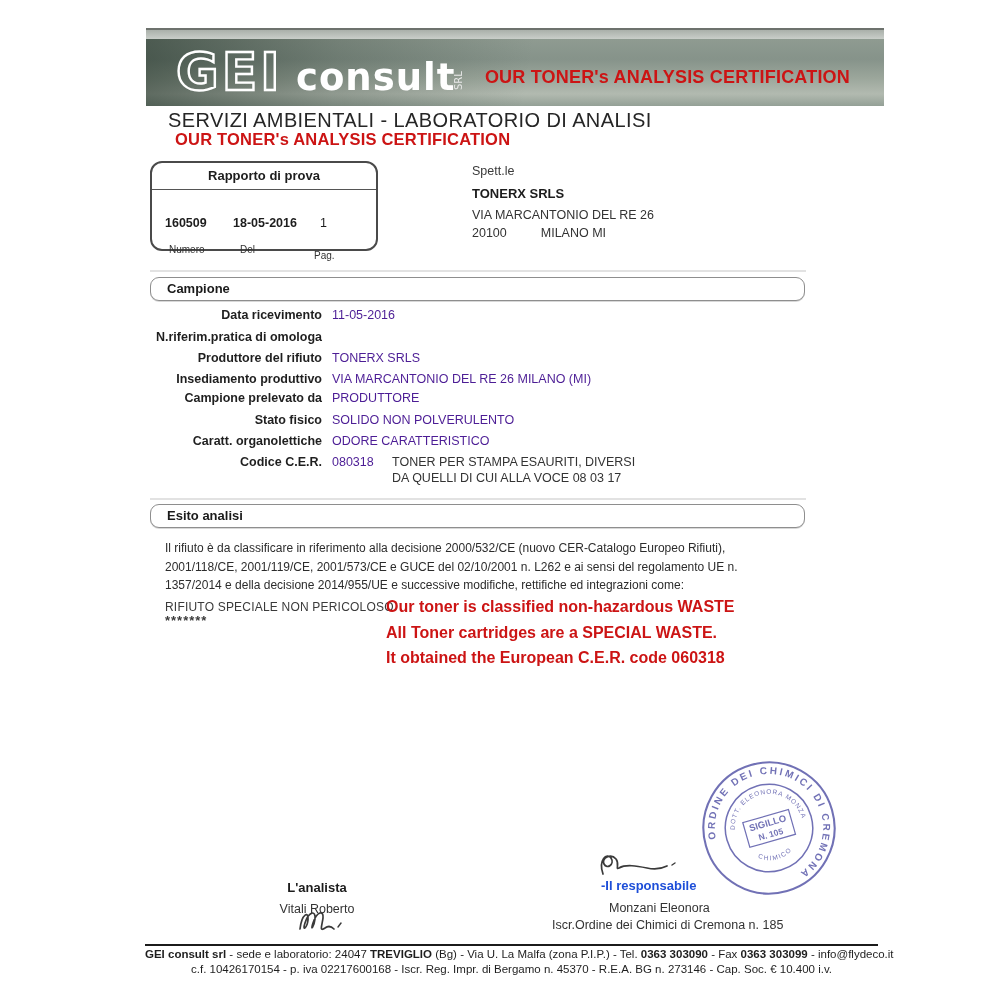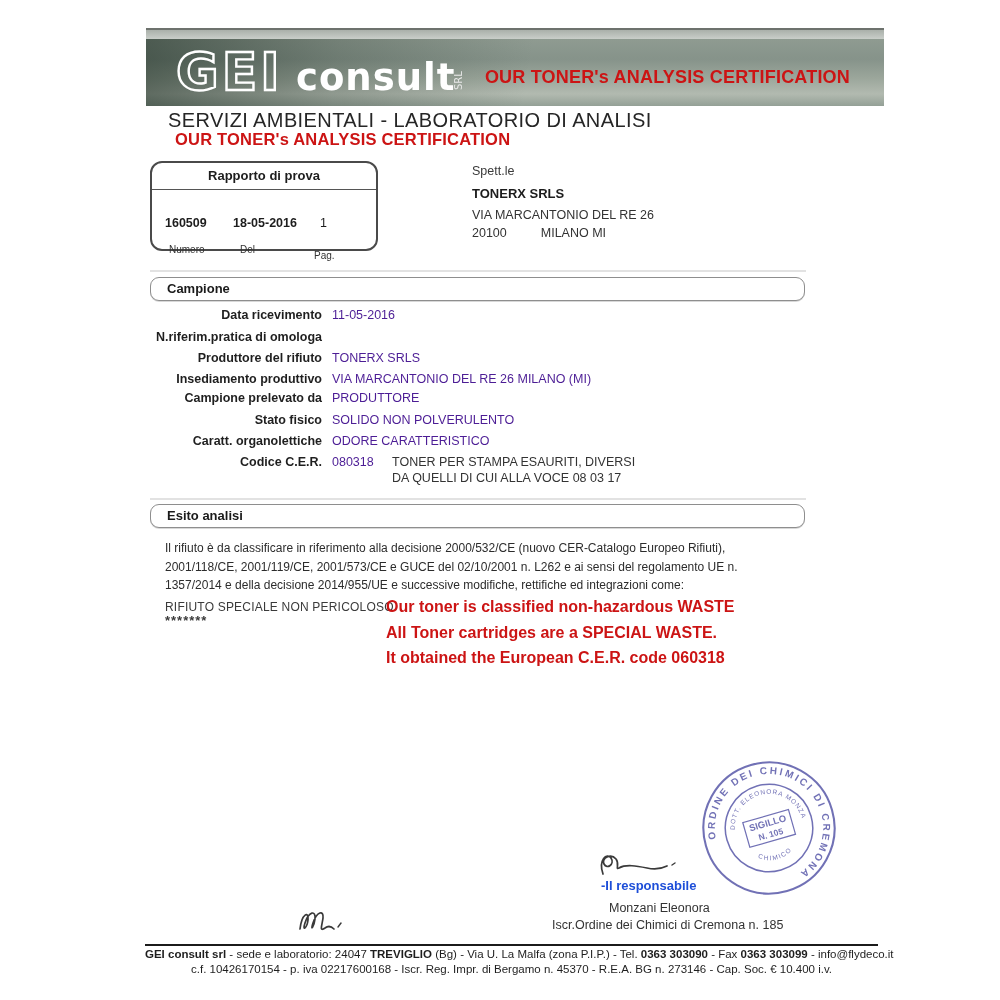--- a/index.html
+++ b/index.html
@@ -211,20 +211,24 @@
         <textPath href="#innerArcTop" startOffset="8">DOTT. ELEONORA MONZANI</textPath>
       </text>
       <text font-size="6.8" letter-spacing="1.5">
         <textPath href="#innerArcBottom" startOffset="27">CHIMICO</textPath>
       </text>
       <text y="-2" text-anchor="middle" font-size="10" font-weight="bold">SIGILLO</text>
       <text y="10" text-anchor="middle" font-size="9" font-weight="bold">N. 105</text>
     </svg>
   </div>
 
+  <div class="abs analyst">
+    <div class="analyst-title">L'analista</div>
+    <div class="analyst-name">Vitali Roberto</div>
+  </div>
   <svg class="abs analyst-sign" viewBox="0 0 60 34">
     <path d="M5,26 C7,10 14,8 13,17 C12,25 7,29 10,20 C14,8 21,7 20,16 C19,24 15,29 18,20 C22,8 29,7 28,15 C27,23 24,29 30,25 C34,22 37,24 39,26" fill="none" stroke="#3a3a3a" stroke-width="1.7" stroke-linecap="round"></path>
     <path d="M43,24 l3,-4" fill="none" stroke="#3a3a3a" stroke-width="1.4" stroke-linecap="round"></path>
   </svg>
 
   <svg class="abs manager-mark" viewBox="0 0 92 30">
     <path d="M10,24 C5,10 14,2 18,8 C22,14 14,20 11,14 C8,8 18,3 23,9 C27,14 22,20 26,18 C33,14 44,16 54,18 C63,20 70,18 74,16" fill="none" stroke="#3a3a3a" stroke-width="1.7" stroke-linecap="round"></path>
     <path d="M79,15 l3,-2" fill="none" stroke="#3a3a3a" stroke-width="1.4" stroke-linecap="round"></path>
   </svg>
   <div class="abs manager-title">-Il responsabile</div>

